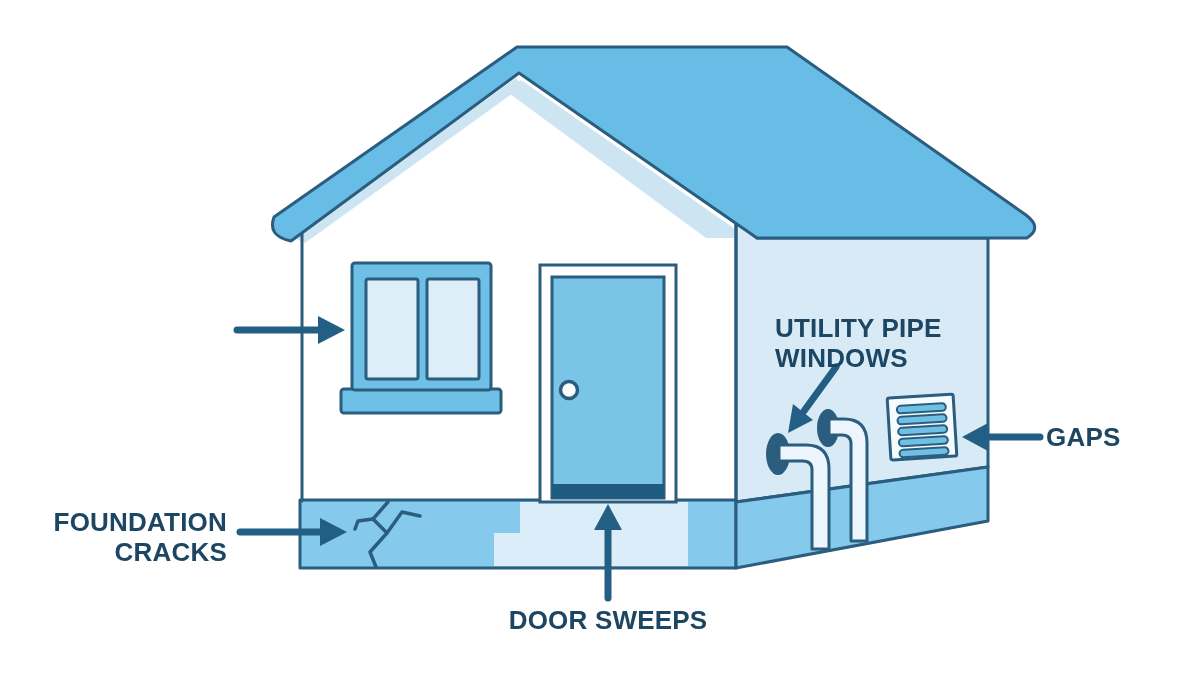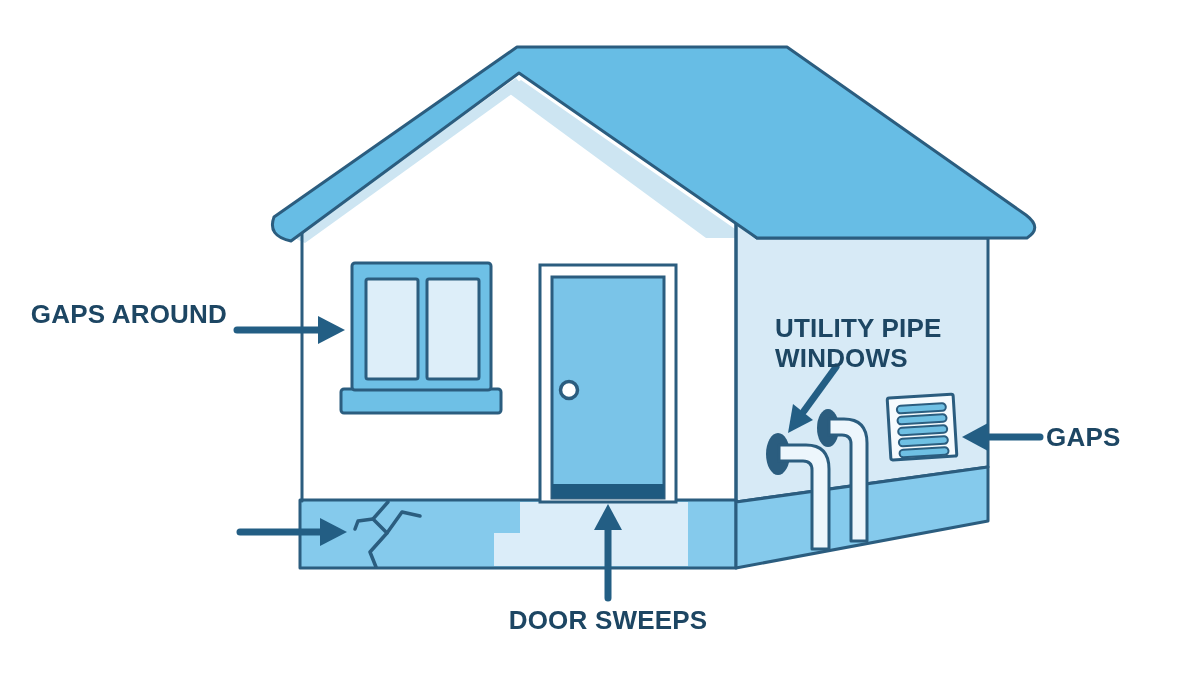--- a/index.html
+++ b/index.html
@@ -132,21 +132,24 @@
       <line class="ashaft" x1="836" y1="367" x2="804" y2="411"></line>
       <polygon class="ahead" points="813,420 793,404 788,433"></polygon>
     </g>
     <g>
       <line class="ashaft" x1="1040" y1="437" x2="988" y2="437"></line>
       <polygon class="ahead" points="988,423 962,437 988,451"></polygon>
     </g>
   </svg>
 
   <div class="label" id="label-gaps">
-    <div>GAPS AROUND</div>
+  </div>
+  <div class="label" id="label-foundation">
+    <div>FOUNDATION</div>
+    <div>CRACKS</div>
   </div>
   <div class="label" id="label-utility">
     <div>UTILITY PIPE</div>
     <div>WINDOWS</div>
   </div>
   <div class="label" id="label-vents">
     <div>GAPS</div>
   </div>
   <div class="label" id="label-door">
     <div>DOOR SWEEPS</div>

